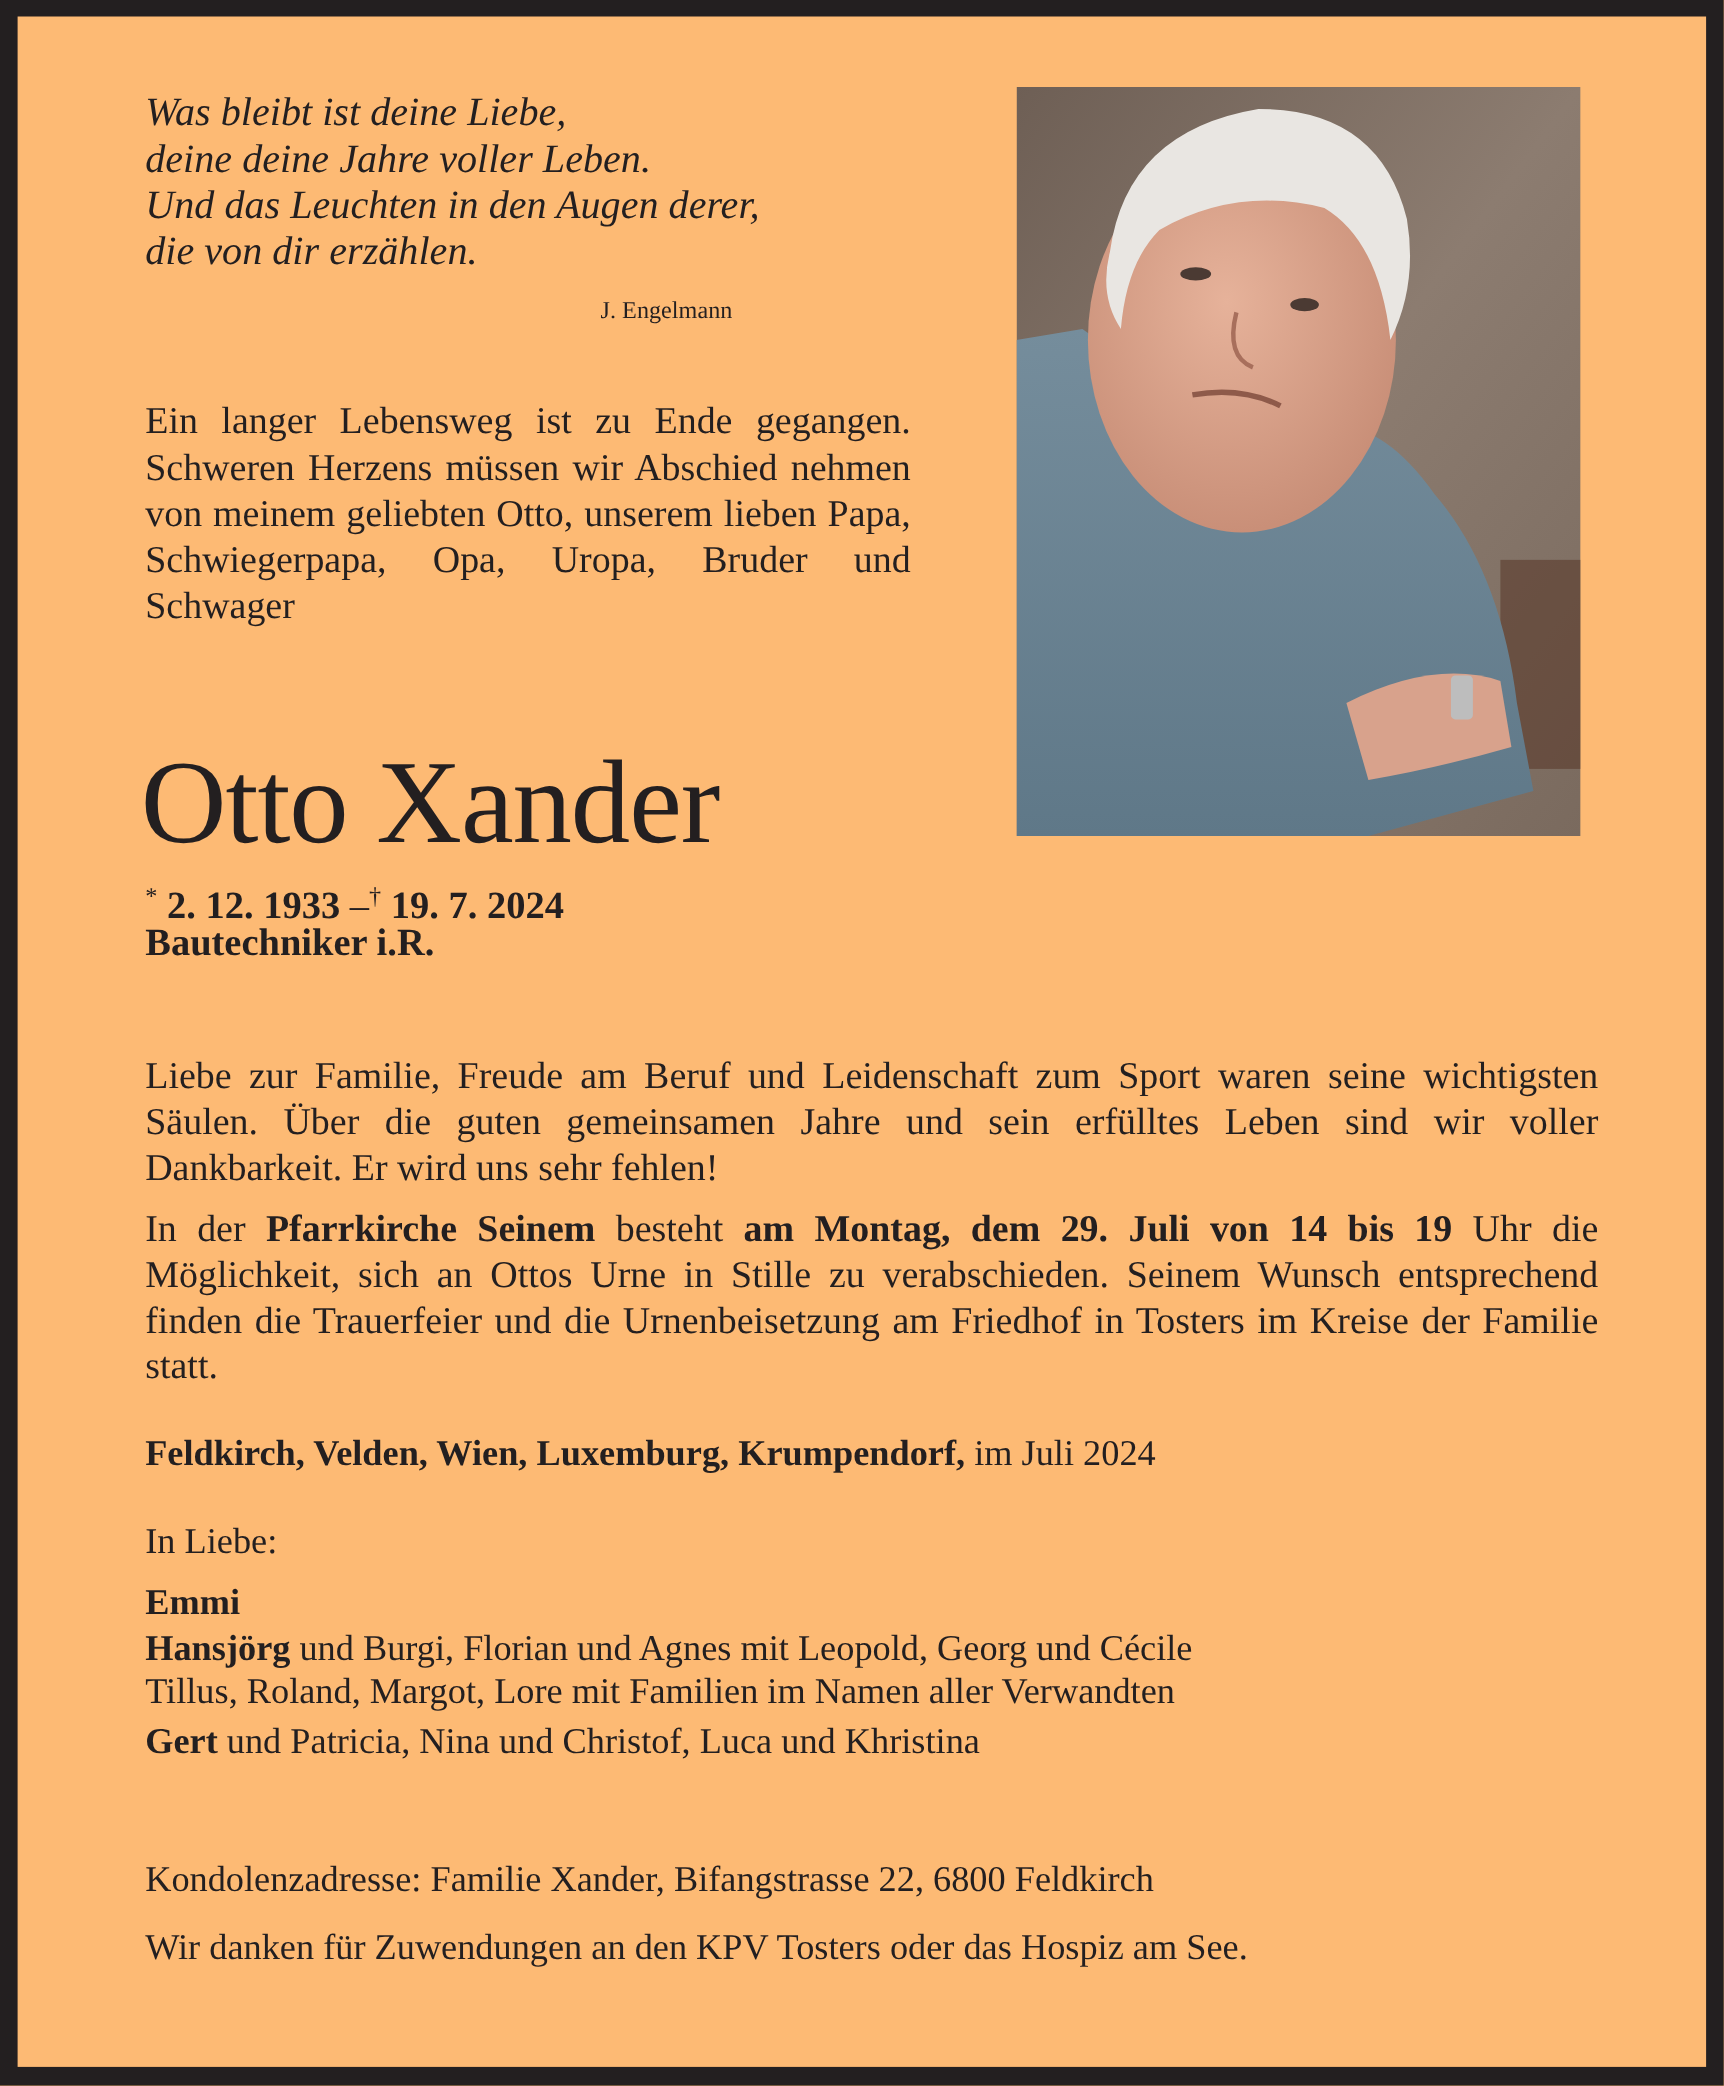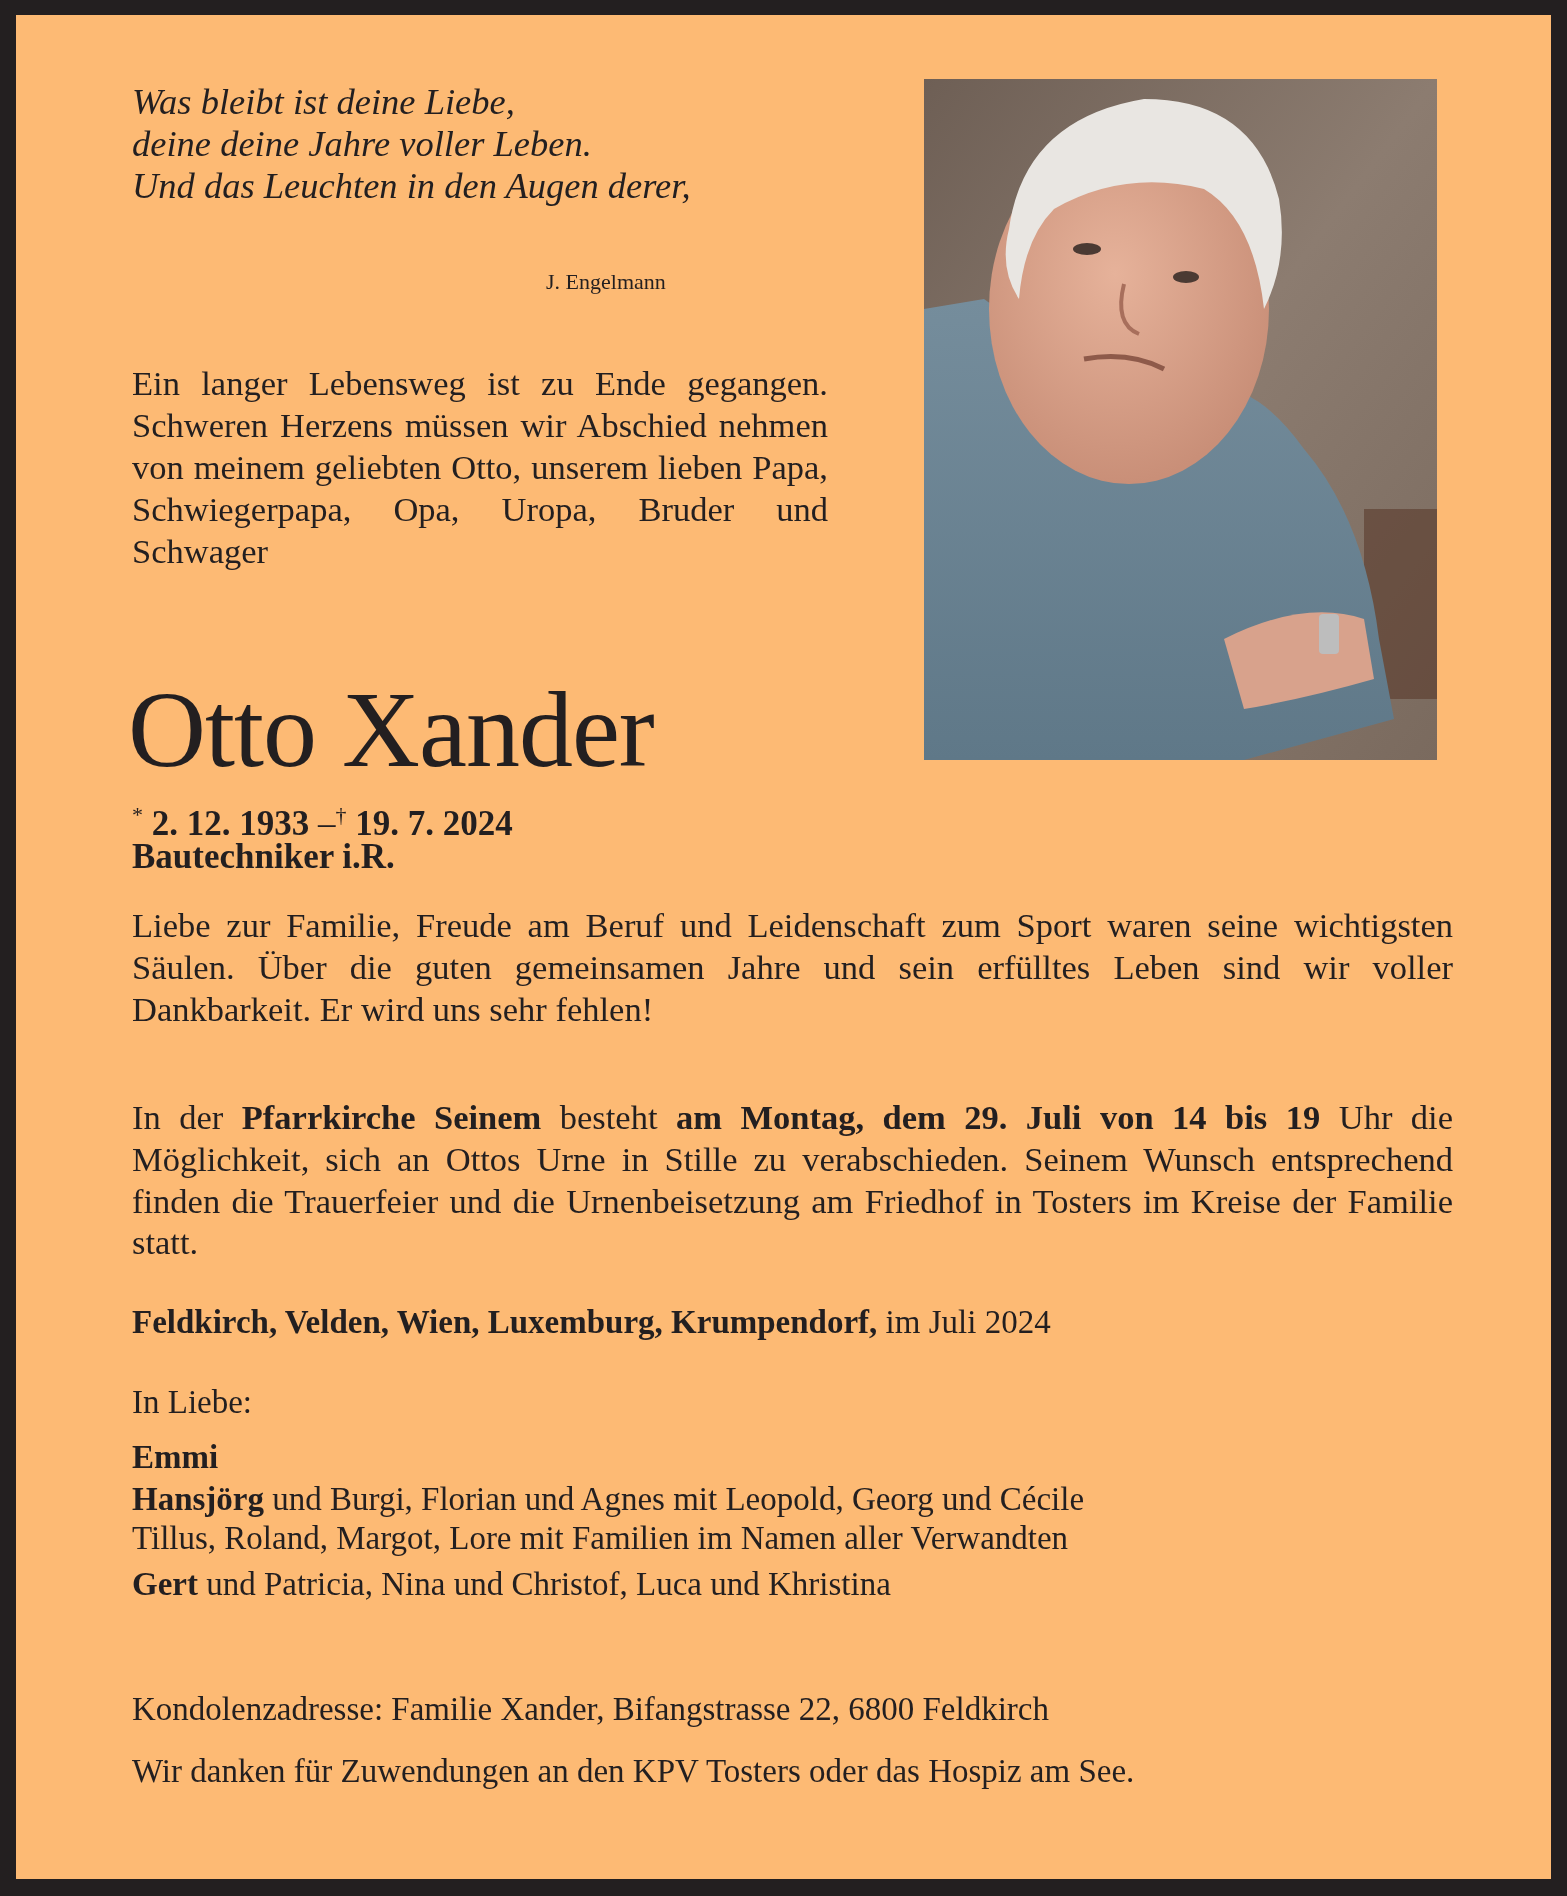--- a/index.html
+++ b/index.html
@@ -18,20 +18,21 @@
   .photo { position:absolute; left:908px; top:64px; width:513px; height:681px; overflow:hidden; }
 </style>
 </head>
 <body>
 
 <div class="page">
 
   <div class="serif abs quote" style="top:66px;">Was bleibt ist deine Liebe,</div>
   <div class="serif abs quote" style="top:108px;">deine deine Jahre voller Leben.</div>
   <div class="serif abs quote" style="top:150px;">Und das Leuchten in den Augen derer,</div>
+  <div class="serif abs quote" style="top:192px;">die von dir erzählen.</div>
   <div class="serif abs author" style="left:530px; top:254px;">J. Engelmann</div>
 
   <div class="serif abs lead" style="top:347px;">Ein langer Lebensweg ist zu Ende gegangen. Schweren Herzens müssen wir Abschied nehmen von meinem geliebten Otto, unserem lieben Papa, Schwiegerpapa, Opa, Uropa, Bruder und Schwager</div>
 
   <div class="photo">
     <svg width="513" height="681" viewBox="0 0 513 681">
       <defs>
         <linearGradient id="bg" x1="0" y1="0" x2="1" y2="1">
           <stop offset="0" stop-color="#6e5f55"></stop>
           <stop offset="0.5" stop-color="#8c7c70"></stop>
@@ -63,21 +64,21 @@
   <div class="serif abs name" style="top:660px;">Otto Xander</div>
 
   <div class="serif abs dates" style="top:779px;">
     <sup style="font-size:22px; font-weight:normal;">*</sup>
     <span>2. 12. 1933</span>
     <span style="font-weight:normal;">–</span><sup style="font-size:22px; font-weight:normal;">†</sup>
     <span>19. 7. 2024</span>
   </div>
   <div class="serif abs dates" style="top:821px;">Bautechniker i.R.</div>
 
-  <div class="serif abs body" style="top:890px;">Liebe zur Familie, Freude am Beruf und Leidenschaft zum Sport waren seine wichtigsten Säulen. Über die guten gemeinsamen Jahre und sein erfülltes Leben sind wir voller Dankbarkeit. Er wird uns sehr fehlen!</div>
+  <div class="serif abs body" style="top:943px;">Liebe zur Familie, Freude am Beruf und Leidenschaft zum Sport waren seine wichtigsten Säulen. Über die guten gemeinsamen Jahre und sein erfülltes Leben sind wir voller Dankbarkeit. Er wird uns sehr fehlen!</div>
 
   <div class="serif abs body" style="top:1082px;"><span>In der </span><b>Pfarrkirche Seinem</b><span> besteht </span><b>am Montag, dem 29. Juli von 14 bis 19</b><span> Uhr die Möglichkeit, sich an Ottos Urne in Stille zu verabschieden. Seinem Wunsch entsprechend finden die Trauerfeier und die Urnenbeiset­zung am Friedhof in Tosters im Kreise der Familie statt.</span></div>
 
   <div class="serif abs line" style="top:1286px;"><b>Feldkirch, Velden, Wien, Luxemburg, Krumpendorf,</b><span> im Juli 2024</span></div>
 
   <div class="serif abs line" style="top:1366px;">In Liebe:</div>
   <div class="serif abs line" style="top:1421px;"><b>Emmi</b><span></span></div>
   <div class="serif abs line" style="top:1463px;"><b>Hansjörg</b><span> und Burgi, Florian und Agnes mit Leopold, Georg und Cécile</span></div>
   <div class="serif abs line" style="top:1548px;"><b>Gert</b><span> und Patricia, Nina und Christof, Luca und Khristina</span></div>
   <div class="serif abs line" style="top:1502px;"><b></b><span>Tillus, Roland, Margot, Lore mit Familien im Namen aller Verwandten</span></div>

